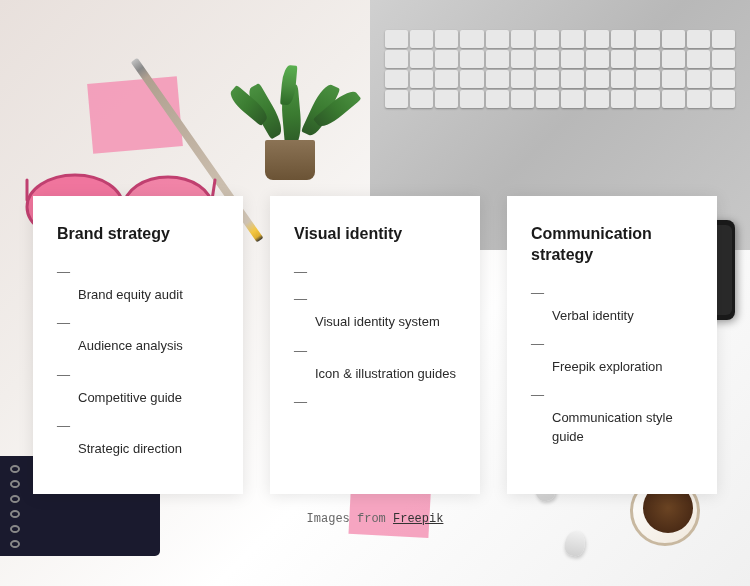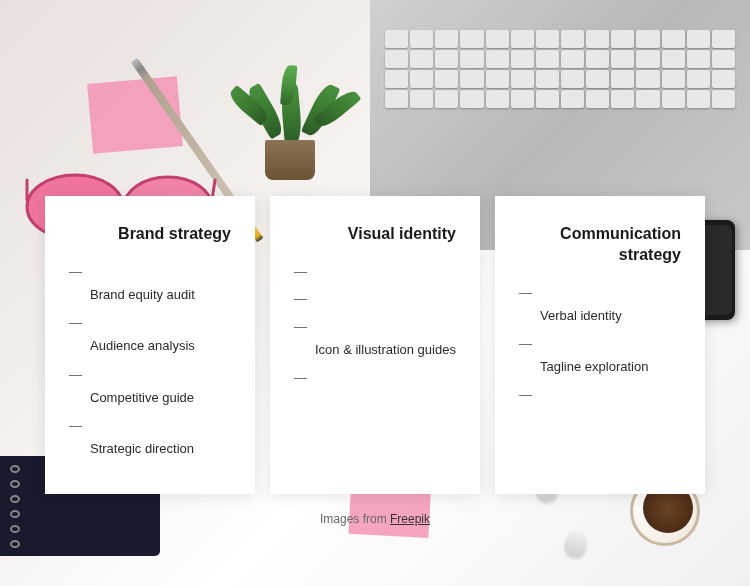--- a/index.html
+++ b/index.html
@@ -268,24 +268,23 @@
       z-index: 10;
       display: flex;
       flex-direction: column;
       justify-content: flex-end;
       padding-bottom: 60px;
     }
 
     .cards-container {
       display: flex;
       justify-content: center;
-      gap: 15px;
+      gap: 27px;
       padding: 0 25px;
       margin-bottom: 10px;
-      text-align: right;
     }
 
     .card {
       background: #ffffff;
       padding: 28px 24px;
       flex: 1;
       max-width: 210px;
       box-shadow: 0 2px 15px rgba(0,0,0,0.1);
       min-height: 180px;
     }
@@ -317,21 +316,21 @@
     .item-text {
       font-family: 'Arial', sans-serif;
       font-size: 13px;
       color: #2a2a2a;
       line-height: 1.4;
       margin-top: 25px;
     }
 
     .footer-text {
       text-align: center;
-      font-family: Liberation Sans, sans-serif;
+      font-family: Liberation Mono, monospace;
       font-size: 12px;
       color: #666;
       margin-top: 8px;
     }
 
     .footer-text a {
       color: #333;
       text-decoration: underline;
     }
   </style>
@@ -485,42 +484,44 @@
       </div>
     </div>
 
     <div class="card">
       <div class="card-title">Visual identity</div>
       <div class="card-item">
         <span class="dash">—</span>
       </div>
       <div class="card-item">
         <span class="dash">—</span>
+        <span class="item-text">Visual identity system</span>
       </div>
       <div class="card-item">
         <span class="dash">—</span>
         <span class="item-text">Icon &amp; illustration guides</span>
       </div>
       <div class="card-item">
         <span class="dash">—</span>
       </div>
     </div>
 
     <div class="card">
       <div class="card-title">Communication strategy</div>
       <div class="card-item">
         <span class="dash">—</span>
         <span class="item-text">Verbal identity</span>
       </div>
       <div class="card-item">
         <span class="dash">—</span>
-        <span class="item-text">Tagline exploration</span>
-      </div>
-      <div class="card-item">
-        <span class="dash">—</span>
+        <span class="item-text">Freepik exploration</span>
+      </div>
+      <div class="card-item">
+        <span class="dash">—</span>
+        <span class="item-text">Communication style guide</span>
       </div>
     </div>
 
   </div>
 
   <div class="footer-text">
     <span>Images from </span><a href="#">Freepik</a>
   </div>
 </div>
 

